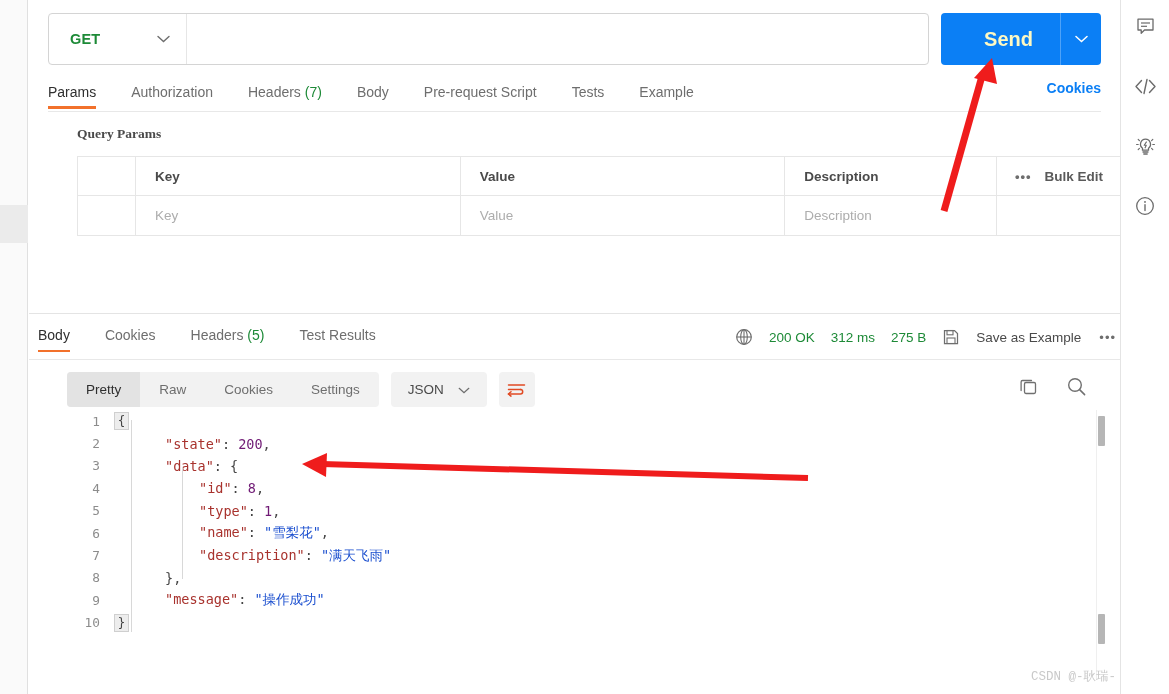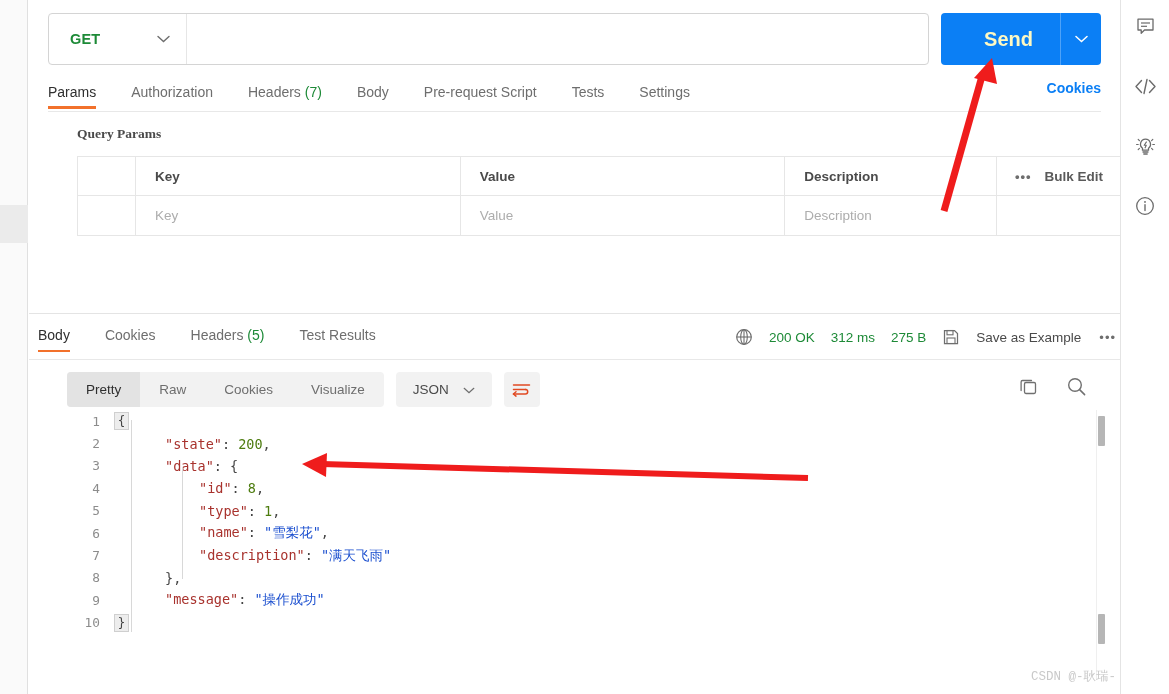--- a/index.html
+++ b/index.html
@@ -174,21 +174,21 @@
     font-family: "DejaVu Sans Mono", monospace; font-size: 13.5px;
   }
   .code-row { display: flex; height: 22.4px; align-items: center; }
   .ln {
     width: 46px; text-align: right; padding-right: 13px; color: #8c8c8c;
     font-size: 12.8px; user-select: none; flex: none;
   }
   .fold { width: 18px; flex: none; position: relative; height: 22.4px; }
   .code-txt { white-space: pre; color: #333; }
   .k { color: #a8322d; }
-  .num { color: #4d7c0f; }
+  .num { color: #701a75; }
   .str { color: #1b4fcf; }
   .pun { color: #444; }
   .foldbox {
     position: absolute; left: 1px; top: 2px; width: 15px; height: 18px;
     background: #ededed; border: 1px solid #cfcfcf; color: #444;
     font-size: 12.5px; line-height: 16px; text-align: center; cursor: pointer;
     font-family: "DejaVu Sans Mono", monospace;
   }
   .guide {
     position: absolute; width: 1px; background: #d8d8d8;
@@ -242,21 +242,21 @@
       </div>
     </div>
 
     <div class="req-tabs">
       <div class="rtab active"><span>Params</span></div>
       <div class="rtab"><span>Authorization</span></div>
       <div class="rtab"><span>Headers</span> <span class="count">(7)</span></div>
       <div class="rtab"><span>Body</span></div>
       <div class="rtab"><span>Pre-request Script</span></div>
       <div class="rtab"><span>Tests</span></div>
-      <div class="rtab"><span>Settings</span></div>
+      <div class="rtab"><span>Example</span></div>
       <div class="cookies-link">Cookies</div>
     </div>
     <div class="tabs-rule"></div>
 
     <div class="qp-title">Query Params</div>
     <div class="qp-table">
       <div class="qp-row head">
         <div class="qp-cell check"></div>
         <div class="qp-cell key">Key</div>
         <div class="qp-cell value">Value</div>
@@ -306,21 +306,21 @@
       <span class="meta-item meta-gray">Save as Example</span>
       <span class="meta-item dots" style="margin-left:18px;margin-right:4px;">•••</span>
     </div>
     <div class="resp-rule"></div>
 
     <div class="fmt-bar">
       <div class="seg">
         <div class="seg-item active">Pretty</div>
         <div class="seg-item">Raw</div>
         <div class="seg-item">Cookies</div>
-        <div class="seg-item">Visualize</div>
+        <div class="seg-item">Settings</div>
       </div>
       <div class="lang-sel">
         <span>JSON</span>
         <span>
           <svg width="12" height="7" viewBox="0 0 13 8">
               <path d="M1 1.5 L6.5 6.5 L12 1.5" fill="none" stroke="#6e6e6e" stroke-width="1.4" stroke-linecap="round"></path>
             </svg>
         </span>
       </div>
       <div class="wrap-btn">

